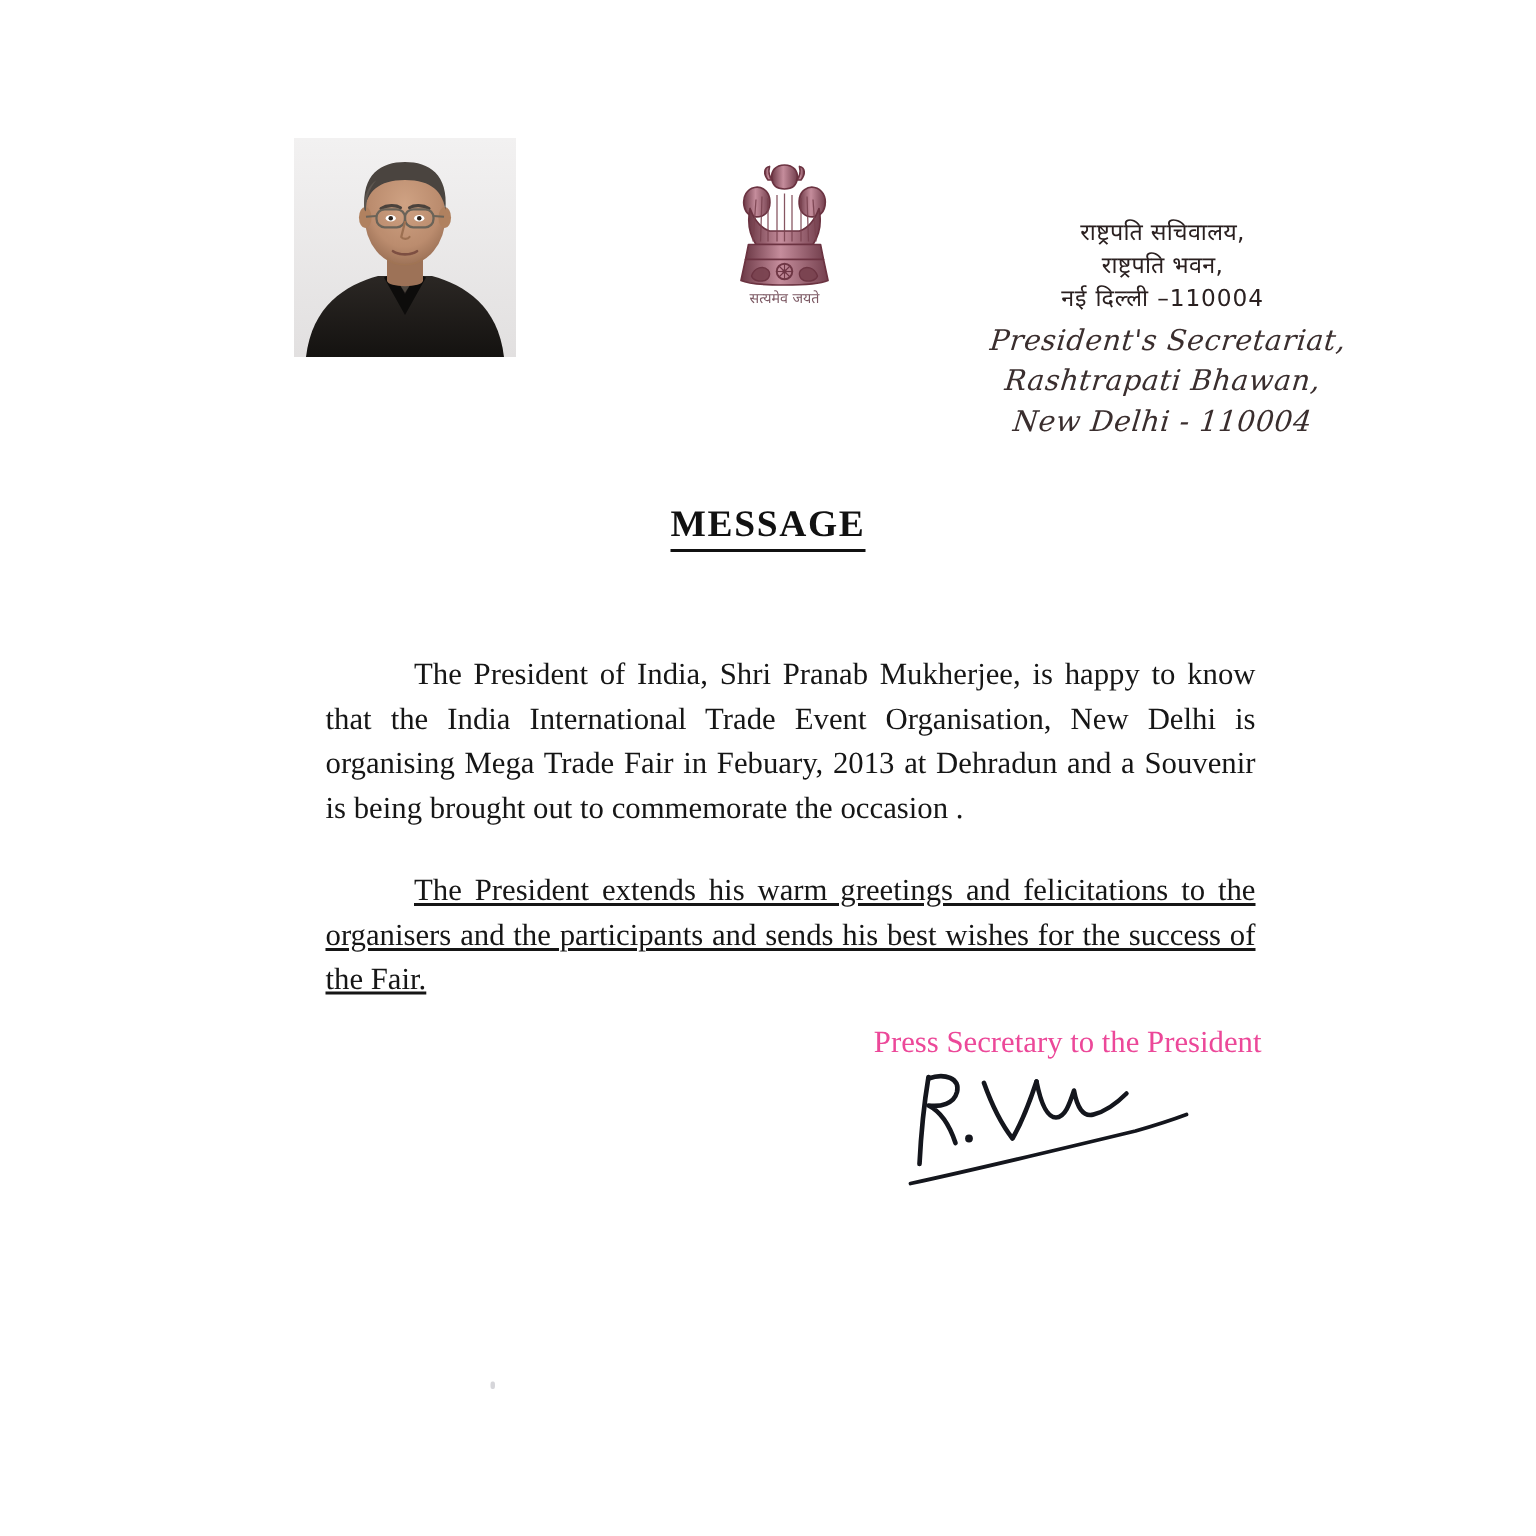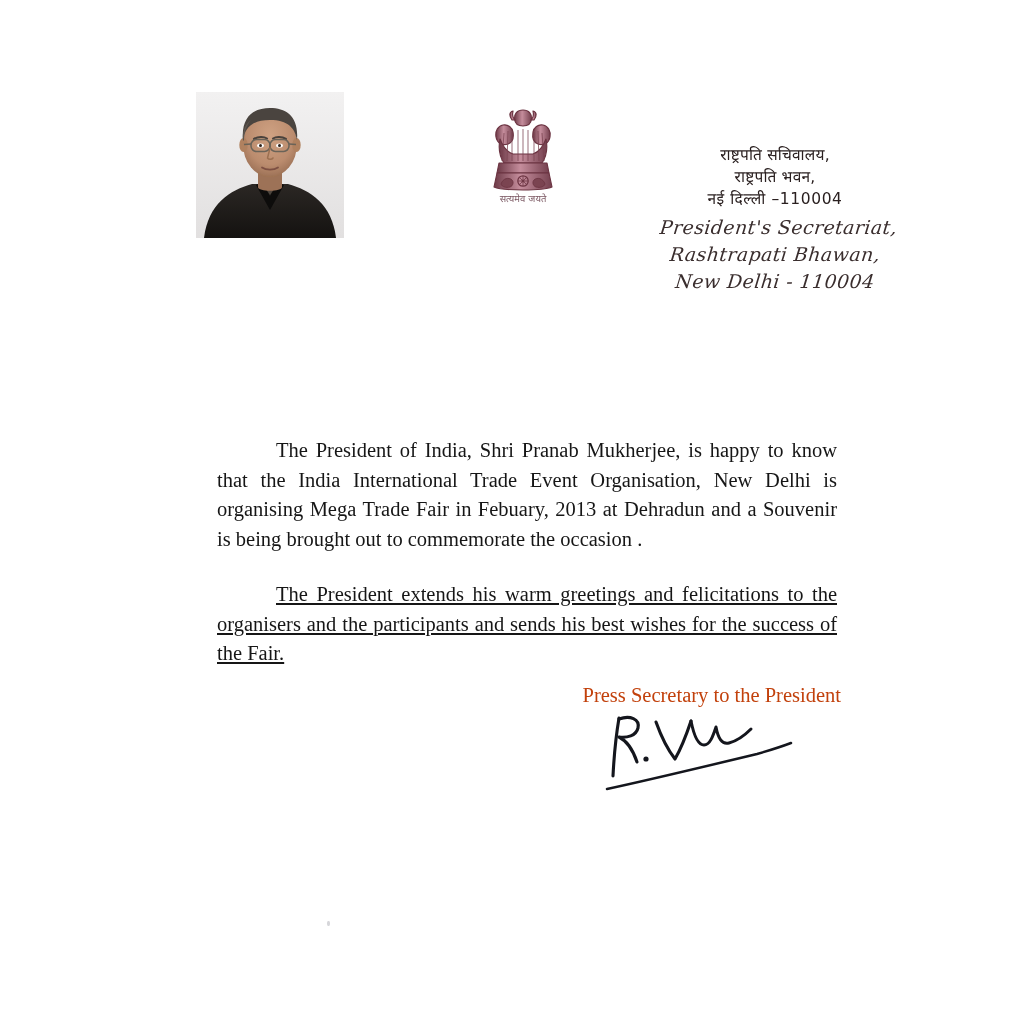--- a/index.html
+++ b/index.html
@@ -129,21 +129,21 @@
     position: absolute;
     left: 441px;
     top: 682px;
     width: 400px;
     text-align: right;
   }
   .sig-title {
     font-family: "Liberation Serif", "DejaVu Serif", serif;
     font-size: 20.5px;
     line-height: 26px;
-    color: #c2410c;
+    color: #ec4899;
     white-space: nowrap;
   }
   .sig-mark {
     position: relative;
     height: 82px;
     margin-top: 2px;
   }
   .sig-mark svg {
     position: absolute;
     right: 36px;
@@ -297,20 +297,23 @@
     <div class="address-block">
       <div class="addr-dev">राष्ट्रपति सचिवालय,</div>
       <div class="addr-dev">राष्ट्रपति भवन,</div>
       <div class="addr-dev l3">नई दिल्ली –110004</div>
       <div class="addr-cursive c1">President's Secretariat,</div>
       <div class="addr-cursive">Rashtrapati Bhawan,</div>
       <div class="addr-cursive">New Delhi - 110004</div>
     </div>
   </div>
 
+  <div class="title-wrap">
+    <span class="doc-title">MESSAGE</span>
+  </div>
 
   <div class="body-copy">
     <p class="para">The President of India, Shri Pranab Mukherjee, is happy to know that the India International Trade Event Organisation, New Delhi is organising Mega Trade Fair in Febuary, 2013 at Dehradun and a Souvenir is being brought out to commemorate the occasion .</p>
     <p class="para">The President extends his warm greetings and felicitations to the organisers and the participants and sends his best wishes for the success of the Fair.</p>
   </div>
 
   <div class="signature-block">
     <div class="sig-title">Press Secretary to the President</div>
     <div class="sig-mark">
       <svg viewBox="0 0 206 82" xmlns="http://www.w3.org/2000/svg" aria-hidden="true">

